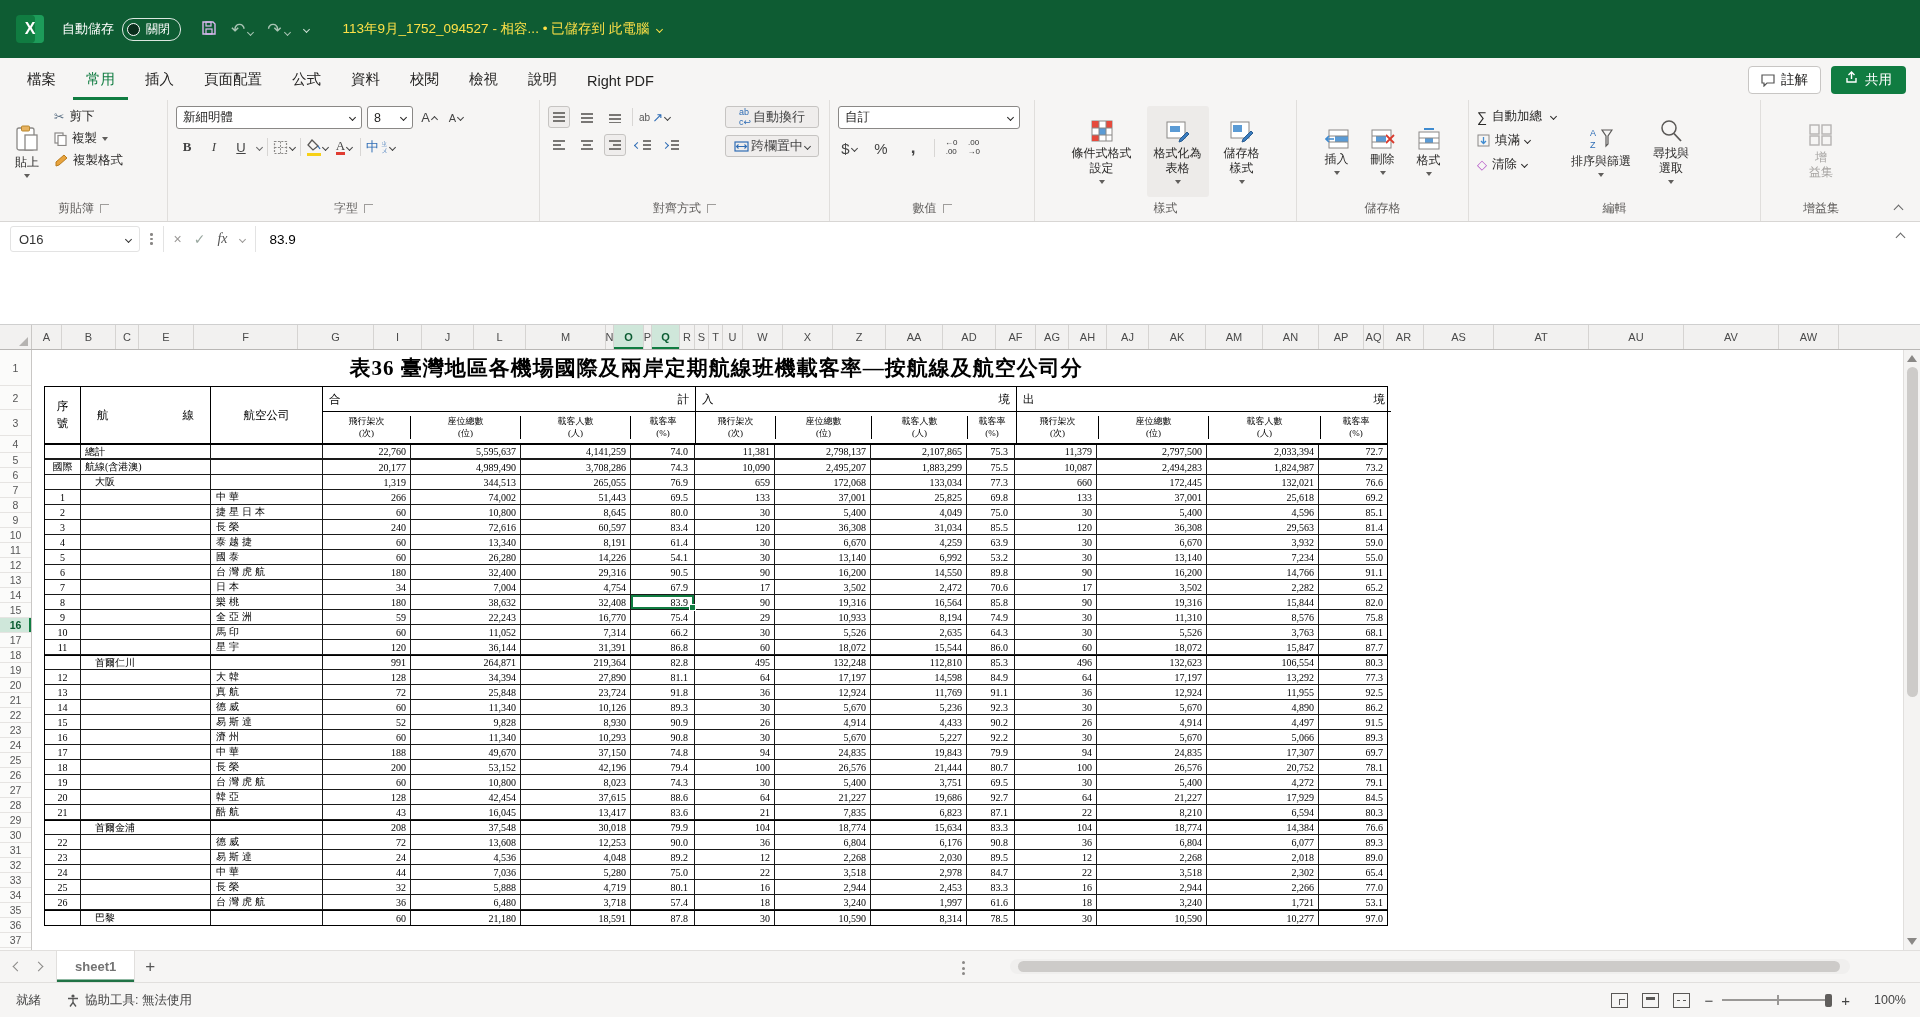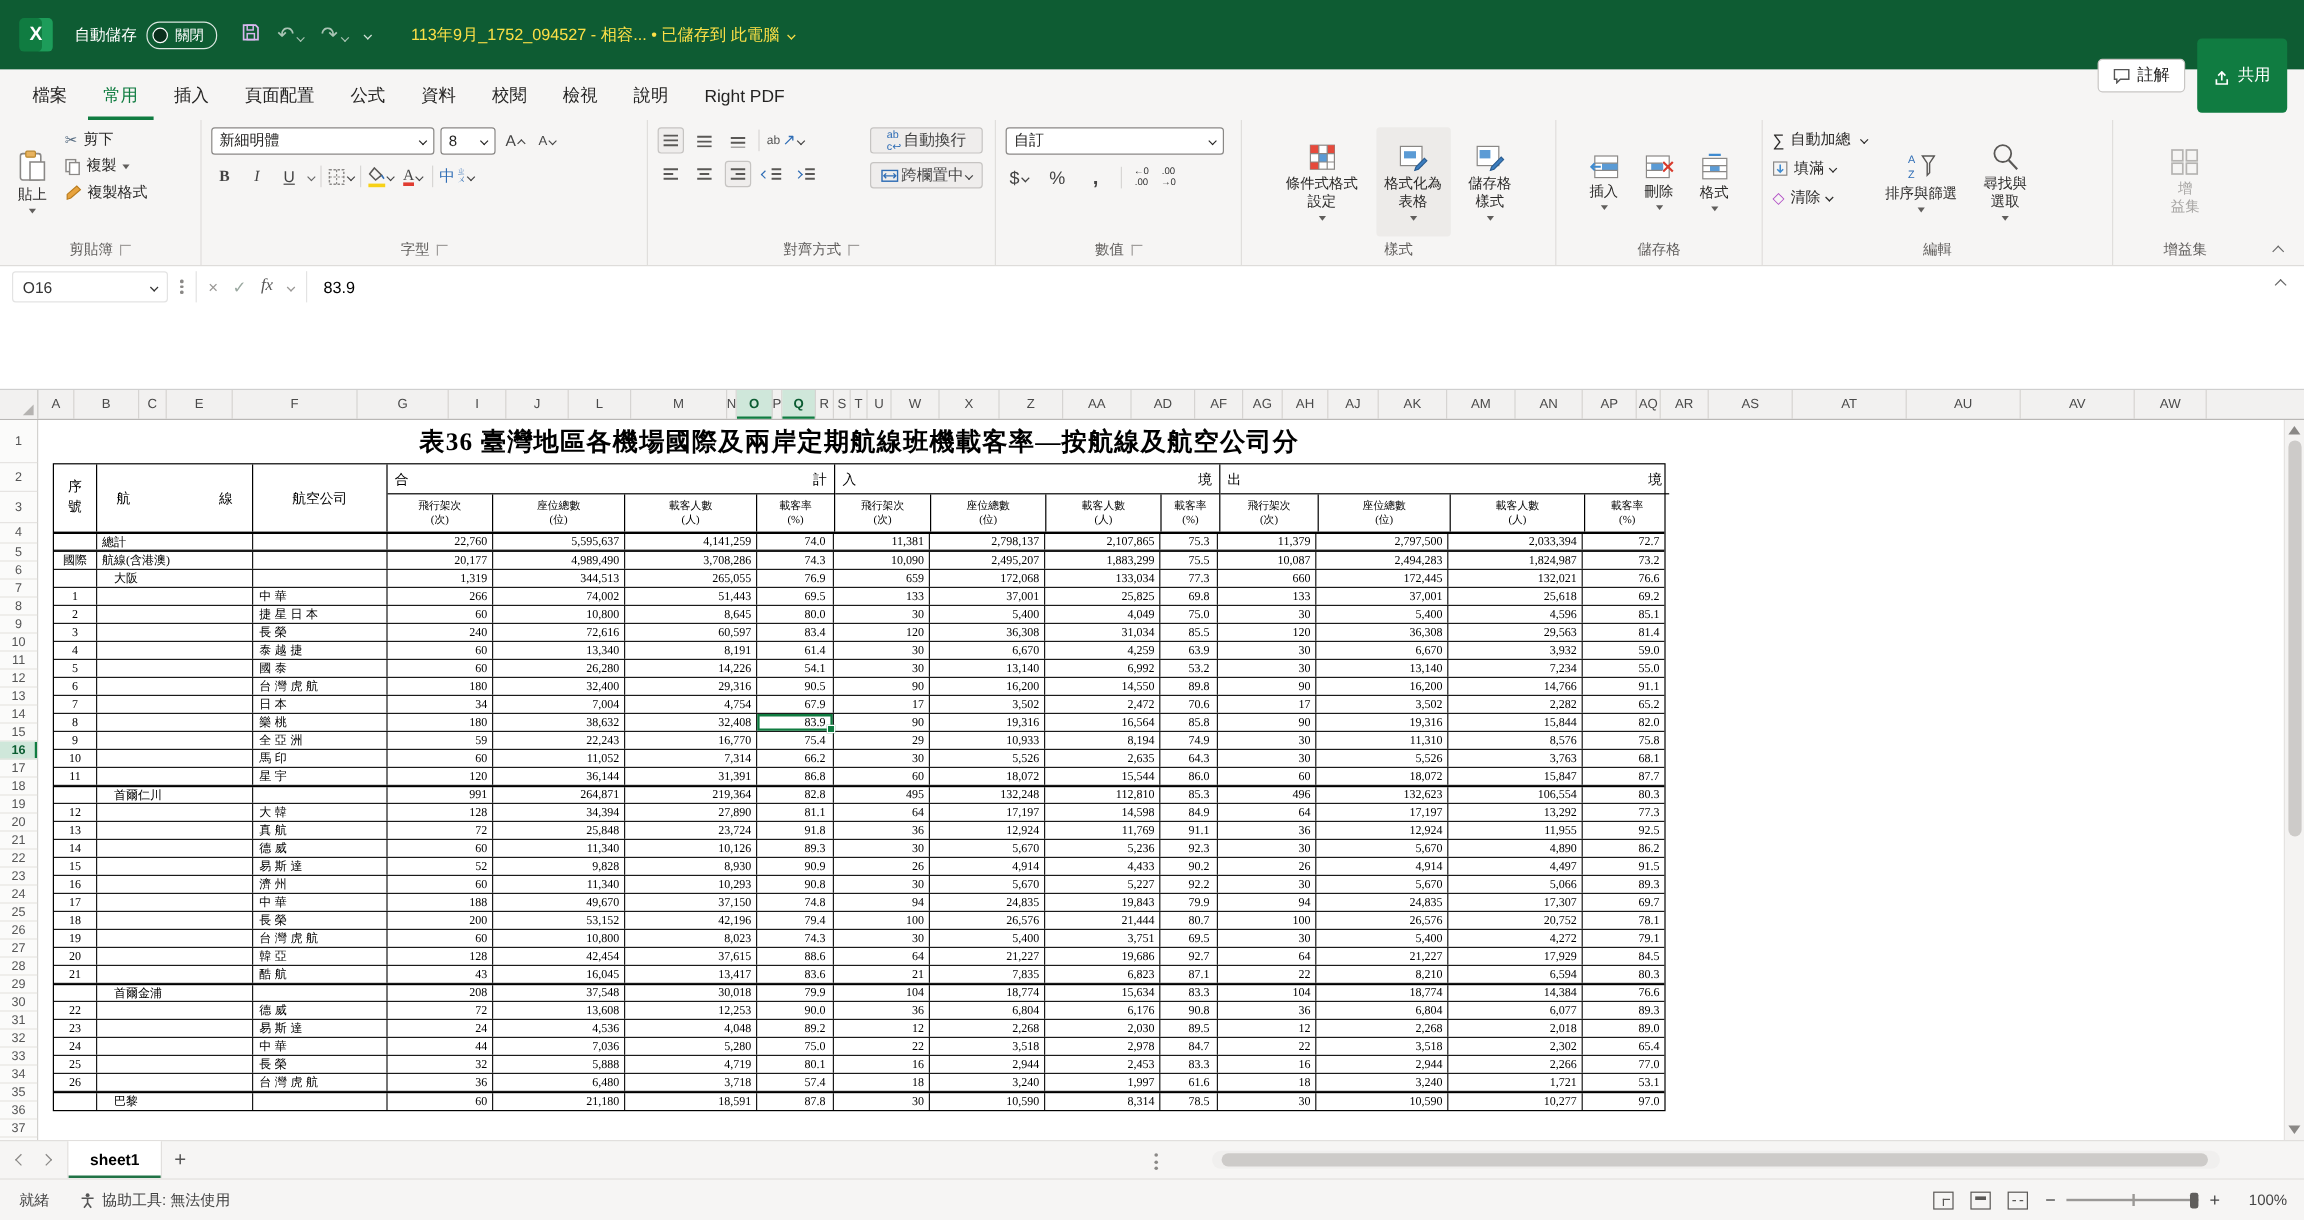--- a/index.html
+++ b/index.html
@@ -28,21 +28,21 @@
   .chv.right { transform:rotate(-45deg); }
   .chv.sm { width:5px; height:5px; }
 
   
   .menubar { height:42px; background:#f6f5f4; display:flex; align-items:flex-end; padding:0 14px; flex:0 0 auto; position:relative; }
   .mtabs { display:flex; gap:4px; align-items:flex-end; }
   .mtab { padding:9px 13px 11px; font-size:14.5px; color:#252423; cursor:default; white-space:nowrap; }
   .mtab.active { font-weight:normal; box-shadow:inset 0 -3px 0 #107c41; color:#107c41; }
   .mb-right { position:absolute; right:14px; bottom:6px; display:flex; gap:10px; align-items:center; }
   .comment-btn { display:flex; align-items:center; gap:6px; border:1px solid #c8c6c4; background:#fff; border-radius:4px; padding:4px 12px; font-size:13.5px; color:#252423; }
-  .share-btn { display:flex; align-items:flex-end; gap:7px; background:#107c41; color:#fff; border-radius:4px; padding:22px 14px; font-size:13.5px; }
+  .share-btn { display:flex; align-items:flex-start; gap:7px; background:#107c41; color:#fff; border-radius:4px; padding:5px 14px; font-size:13.5px; }
 
   
   .ribbon { height:122px; background:#f6f5f4; border-bottom:1px solid #d8d6d4; display:flex; flex:0 0 auto; position:relative; }
   .rgroup { display:flex; flex-direction:column; border-right:1px solid #e0dedc; padding:6px 8px 2px; position:relative; }
   .rbody { flex:1; display:flex; gap:8px; }
   .rlabel { height:22px; display:flex; align-items:center; justify-content:center; gap:6px; font-size:12px; color:#605e5c; }
   .launcher { width:9px; height:9px; border-left:1px solid #8a8886; border-bottom:1px solid #8a8886; transform:rotate(90deg); opacity:.8; }
   .bigbtn { display:flex; flex-direction:column; align-items:center; justify-content:center; gap:3px; padding:2px 7px; font-size:12px; color:#2b2a29; text-align:center; line-height:1.25; white-space:pre-line; border-radius:3px; }
   .bigbtn .dd { margin-top:1px; }
   .dd { width:0; height:0; border-left:3.5px solid transparent; border-right:3.5px solid transparent; border-top:4px solid #605e5c; display:inline-block; }
@@ -95,21 +95,21 @@
   .sheet-title { height:36px; display:flex; align-items:center; justify-content:center; width:1344px; margin-left:12px; font-family:"Liberation Serif","DejaVu Serif",serif; font-weight:bold; font-size:21px; color:#000; letter-spacing:1px; }
   .sheet-sub { height:24px; display:flex; align-items:center; padding-left:297px; font-family:"Liberation Serif","DejaVu Serif",serif; font-size:13.5px; color:#000; }
   .xltable { margin-left:12px; width:1344px; border:1.5px solid #000; }
   .thead { display:flex; height:58px; border-bottom:2px solid #000; font-family:"Liberation Serif","DejaVu Serif",serif; }
   .hc { display:flex; align-items:center; justify-content:center; font-size:11.5px; border-right:1px solid #000; }
   .hc.seq { white-space:pre-line; text-align:center; line-height:1.5; }
   .hc.rt { justify-content:space-between; padding:0 16px; }
   .hgrp { display:flex; flex-direction:column; border-right:1px solid #000; }
   .hgrp:last-child { border-right:none; }
   .gtop { height:25px; border-bottom:1px solid #000; display:flex; justify-content:space-between; align-items:center; padding:0 6px; font-size:11.5px; }
-  .gcols { flex:1; display:flex; }
+  .gcols { flex:1; display:flex;align-items:center; }
   .gc { display:flex; flex-direction:column; align-items:center; justify-content:center; gap:1px; font-size:9px; border-right:1px solid #000; line-height:1.25; }
   .gc:last-child { border-right:none; }
   .tbody { font-family:"Liberation Serif","DejaVu Serif",serif; }
   .trow { display:flex; height:15px; border-bottom:1px solid #1a1a1a; }
   .trow:last-child { border-bottom:none; }
   .trow.sec { border-top:1px solid #000; }
   .trow.tkb { border-bottom-width:2px; }
   .tc { border-right:1px solid #1a1a1a; font-size:10px; color:#000; display:flex; align-items:center; overflow:visible; white-space:nowrap; position:relative; }
   .tc:last-child { border-right:none; }
   .tc.ctr { justify-content:center; }
@@ -121,21 +121,21 @@
   .tc.selcell { box-shadow:inset 0 0 0 2px #107c41; z-index:2; }
   .tc.selcell::after { content:""; position:absolute; right:-2px; bottom:-2px; width:5px; height:5px; background:#107c41; border:1px solid #fff; z-index:3; }
   .c-seq { flex:0 0 36px; } .c-rt { flex:0 0 130px; } .c-al { flex:0 0 112px; }
   .n1{flex:0 0 88px;} .n2{flex:0 0 110px;} .n3{flex:0 0 110px;} .n4{flex:0 0 64px;}
   .m1{flex:0 0 80px;} .m2{flex:0 0 96px;} .m3{flex:0 0 96px;} .m4{flex:0 0 48px;}
   .o1{flex:0 0 82px;} .o2{flex:0 0 110px;} .o3{flex:0 0 112px;} .o4{flex:0 0 70px;}
 
   
   .tabbar { height:32px; background:#f6f5f4; border-top:1px solid #e1dfdd; display:flex; align-items:center; flex:0 0 auto; position:relative; }
   .navarrows { display:flex; gap:14px; padding:0 14px; color:#8a8886; }
-  .sheettab { height:31px; background:#fff; display:flex; align-items:center; padding:0 18px; font-size:13px; color:#000000; font-weight:bold; box-shadow:inset 0 -2.5px 0 #217346; border-right:1px solid #e1dfdd; border-left:1px solid #e1dfdd; }
+  .sheettab { height:31px; background:#fff; display:flex; align-items:center; padding:0 18px; font-size:13px; color:#737373; font-weight:bold; box-shadow:inset 0 -2.5px 0 #217346; border-right:1px solid #e1dfdd; border-left:1px solid #e1dfdd; }
   .addsheet { width:30px; text-align:center; font-size:17px; color:#555; }
   .tab-dots { display:flex; flex-direction:column; gap:2.5px; position:absolute; left:962px; top:10px; }
   .tab-dots i { width:3px; height:3px; border-radius:50%; background:#8a8886; }
   .hscroll { position:absolute; left:1010px; right:70px; top:8px; height:15px; background:#f0efee; border-radius:8px; }
   .hthumb { position:absolute; left:8px; right:10px; top:2px; height:11px; background:#cdcbc9; border-radius:6px; }
 
   
   .statusbar { height:35px; background:#f6f5f4; border-top:1px solid #e1dfdd; display:flex; align-items:center; font-size:12.5px; color:#444; flex:0 0 auto; position:relative; }
   .sb-mode { padding:0 16px; }
   .sb-acc { display:flex; align-items:center; gap:6px; padding:0 10px; }

